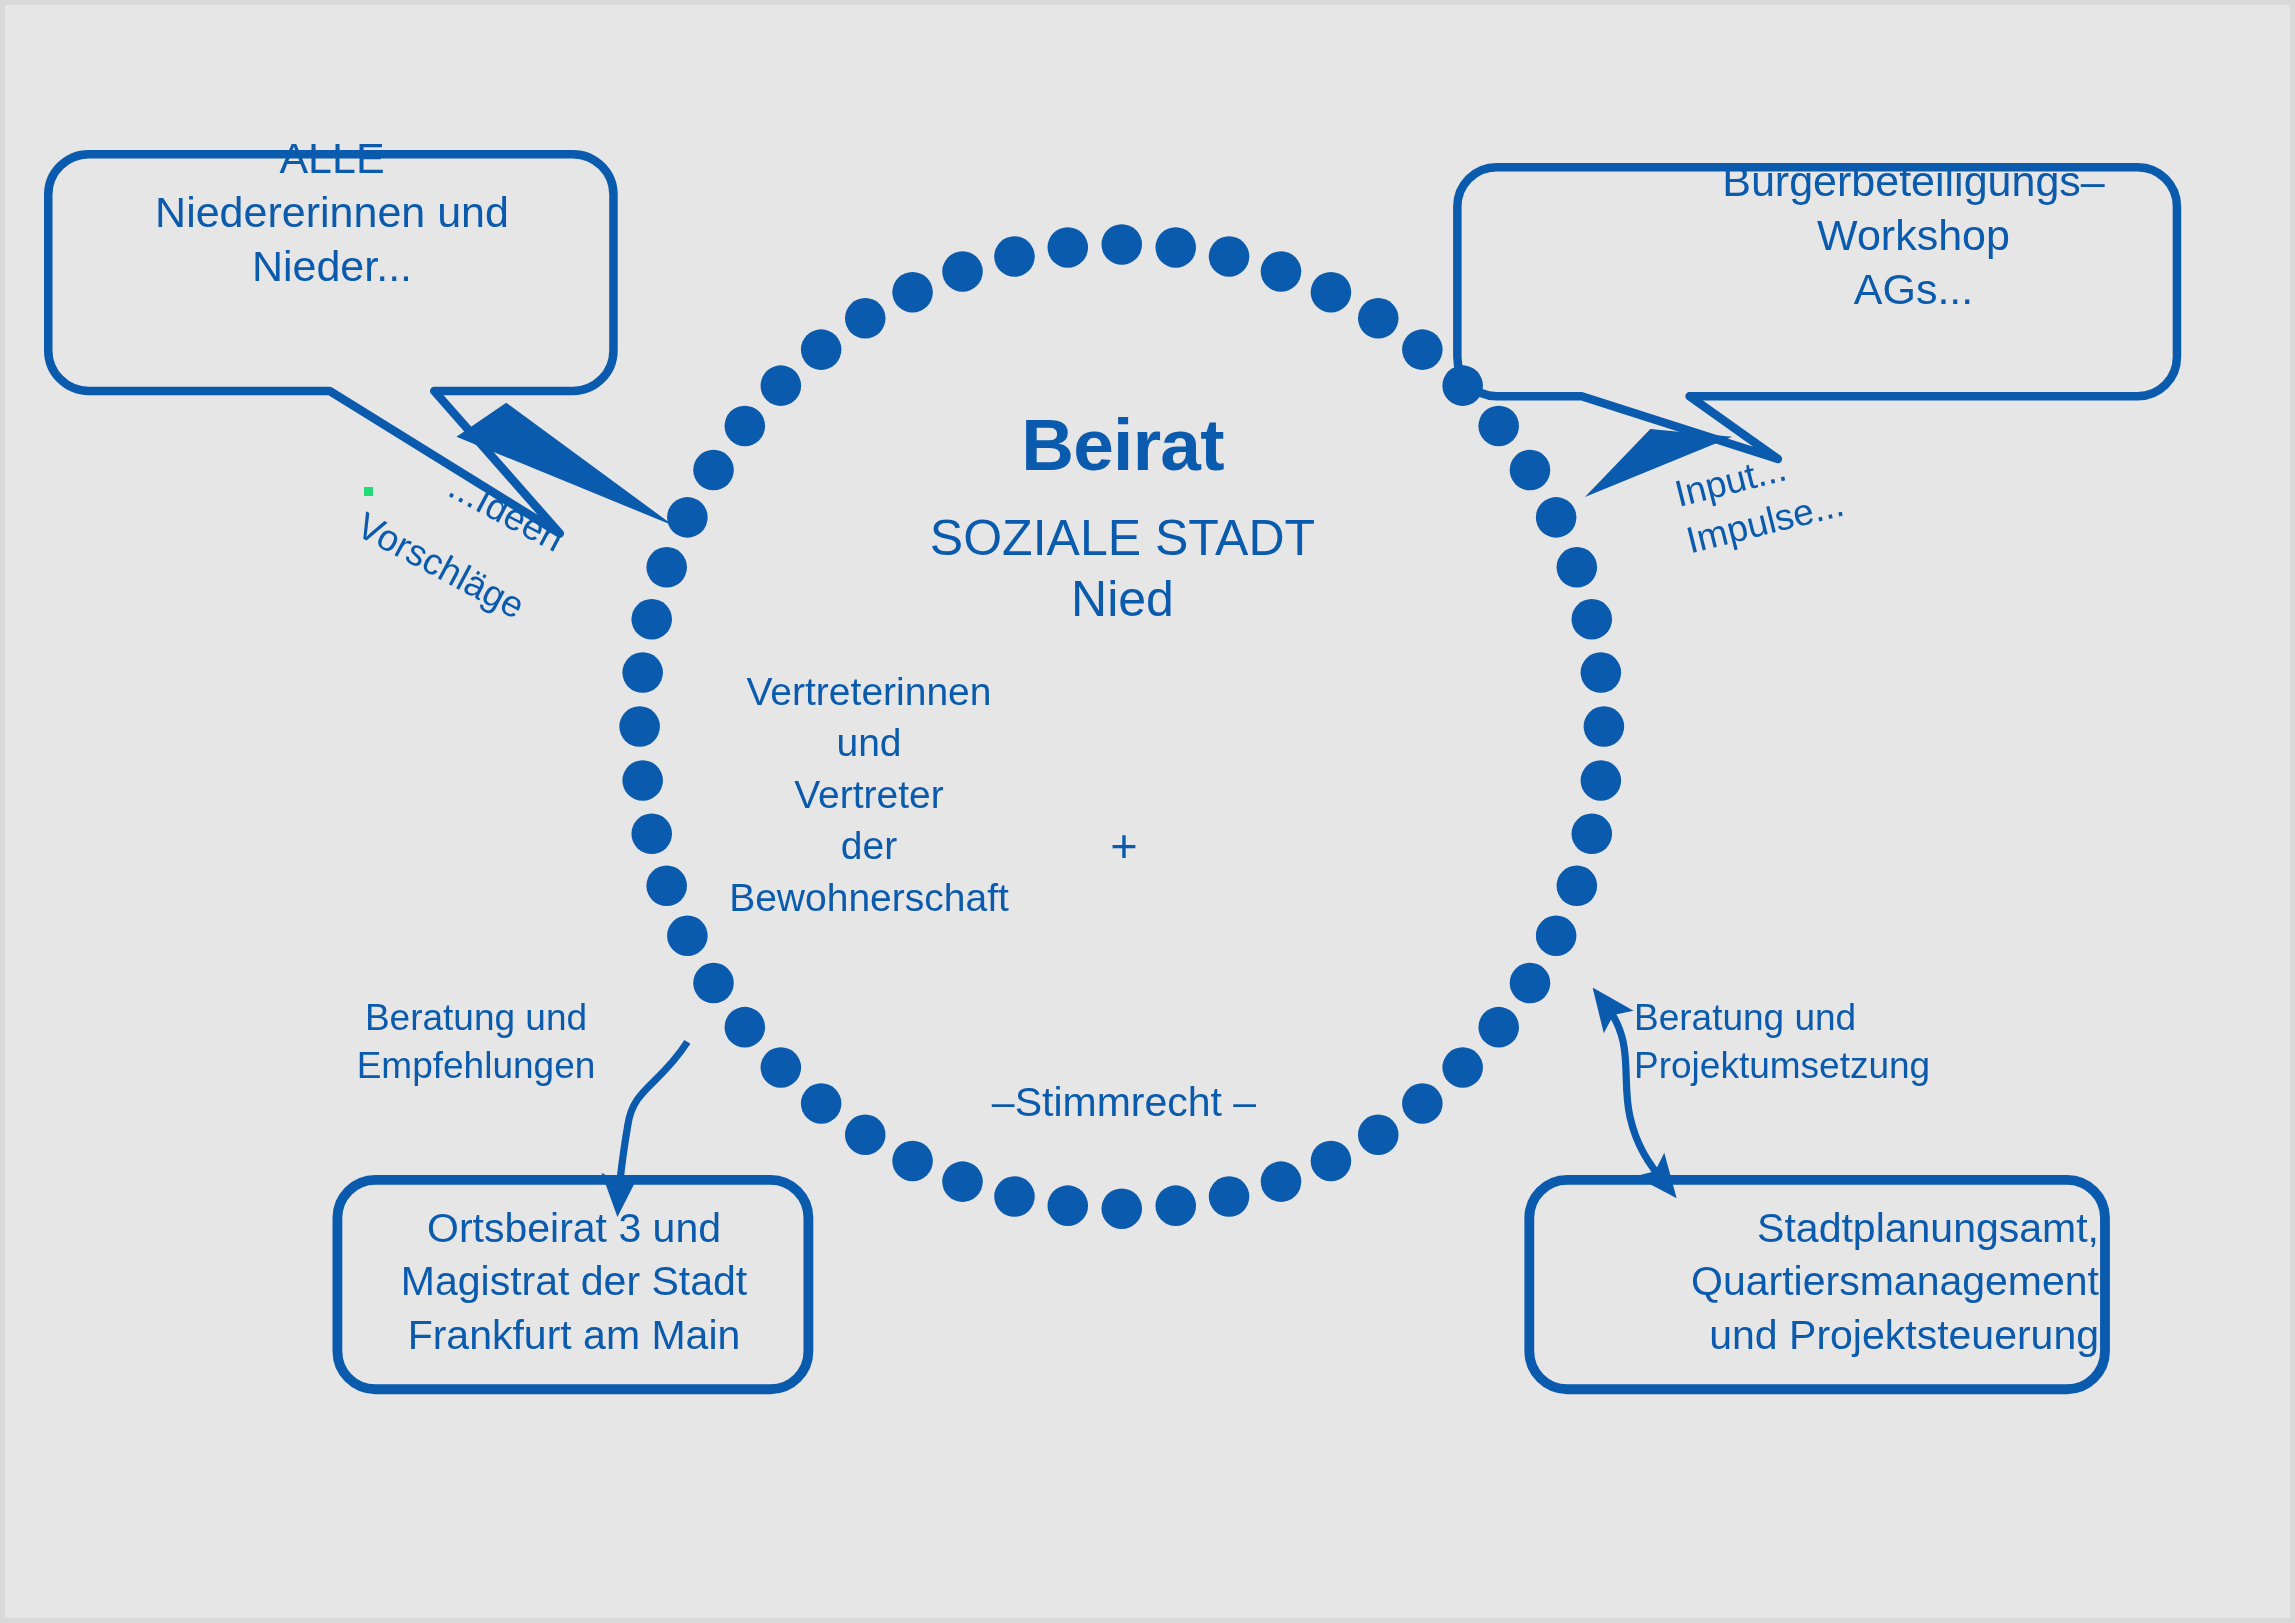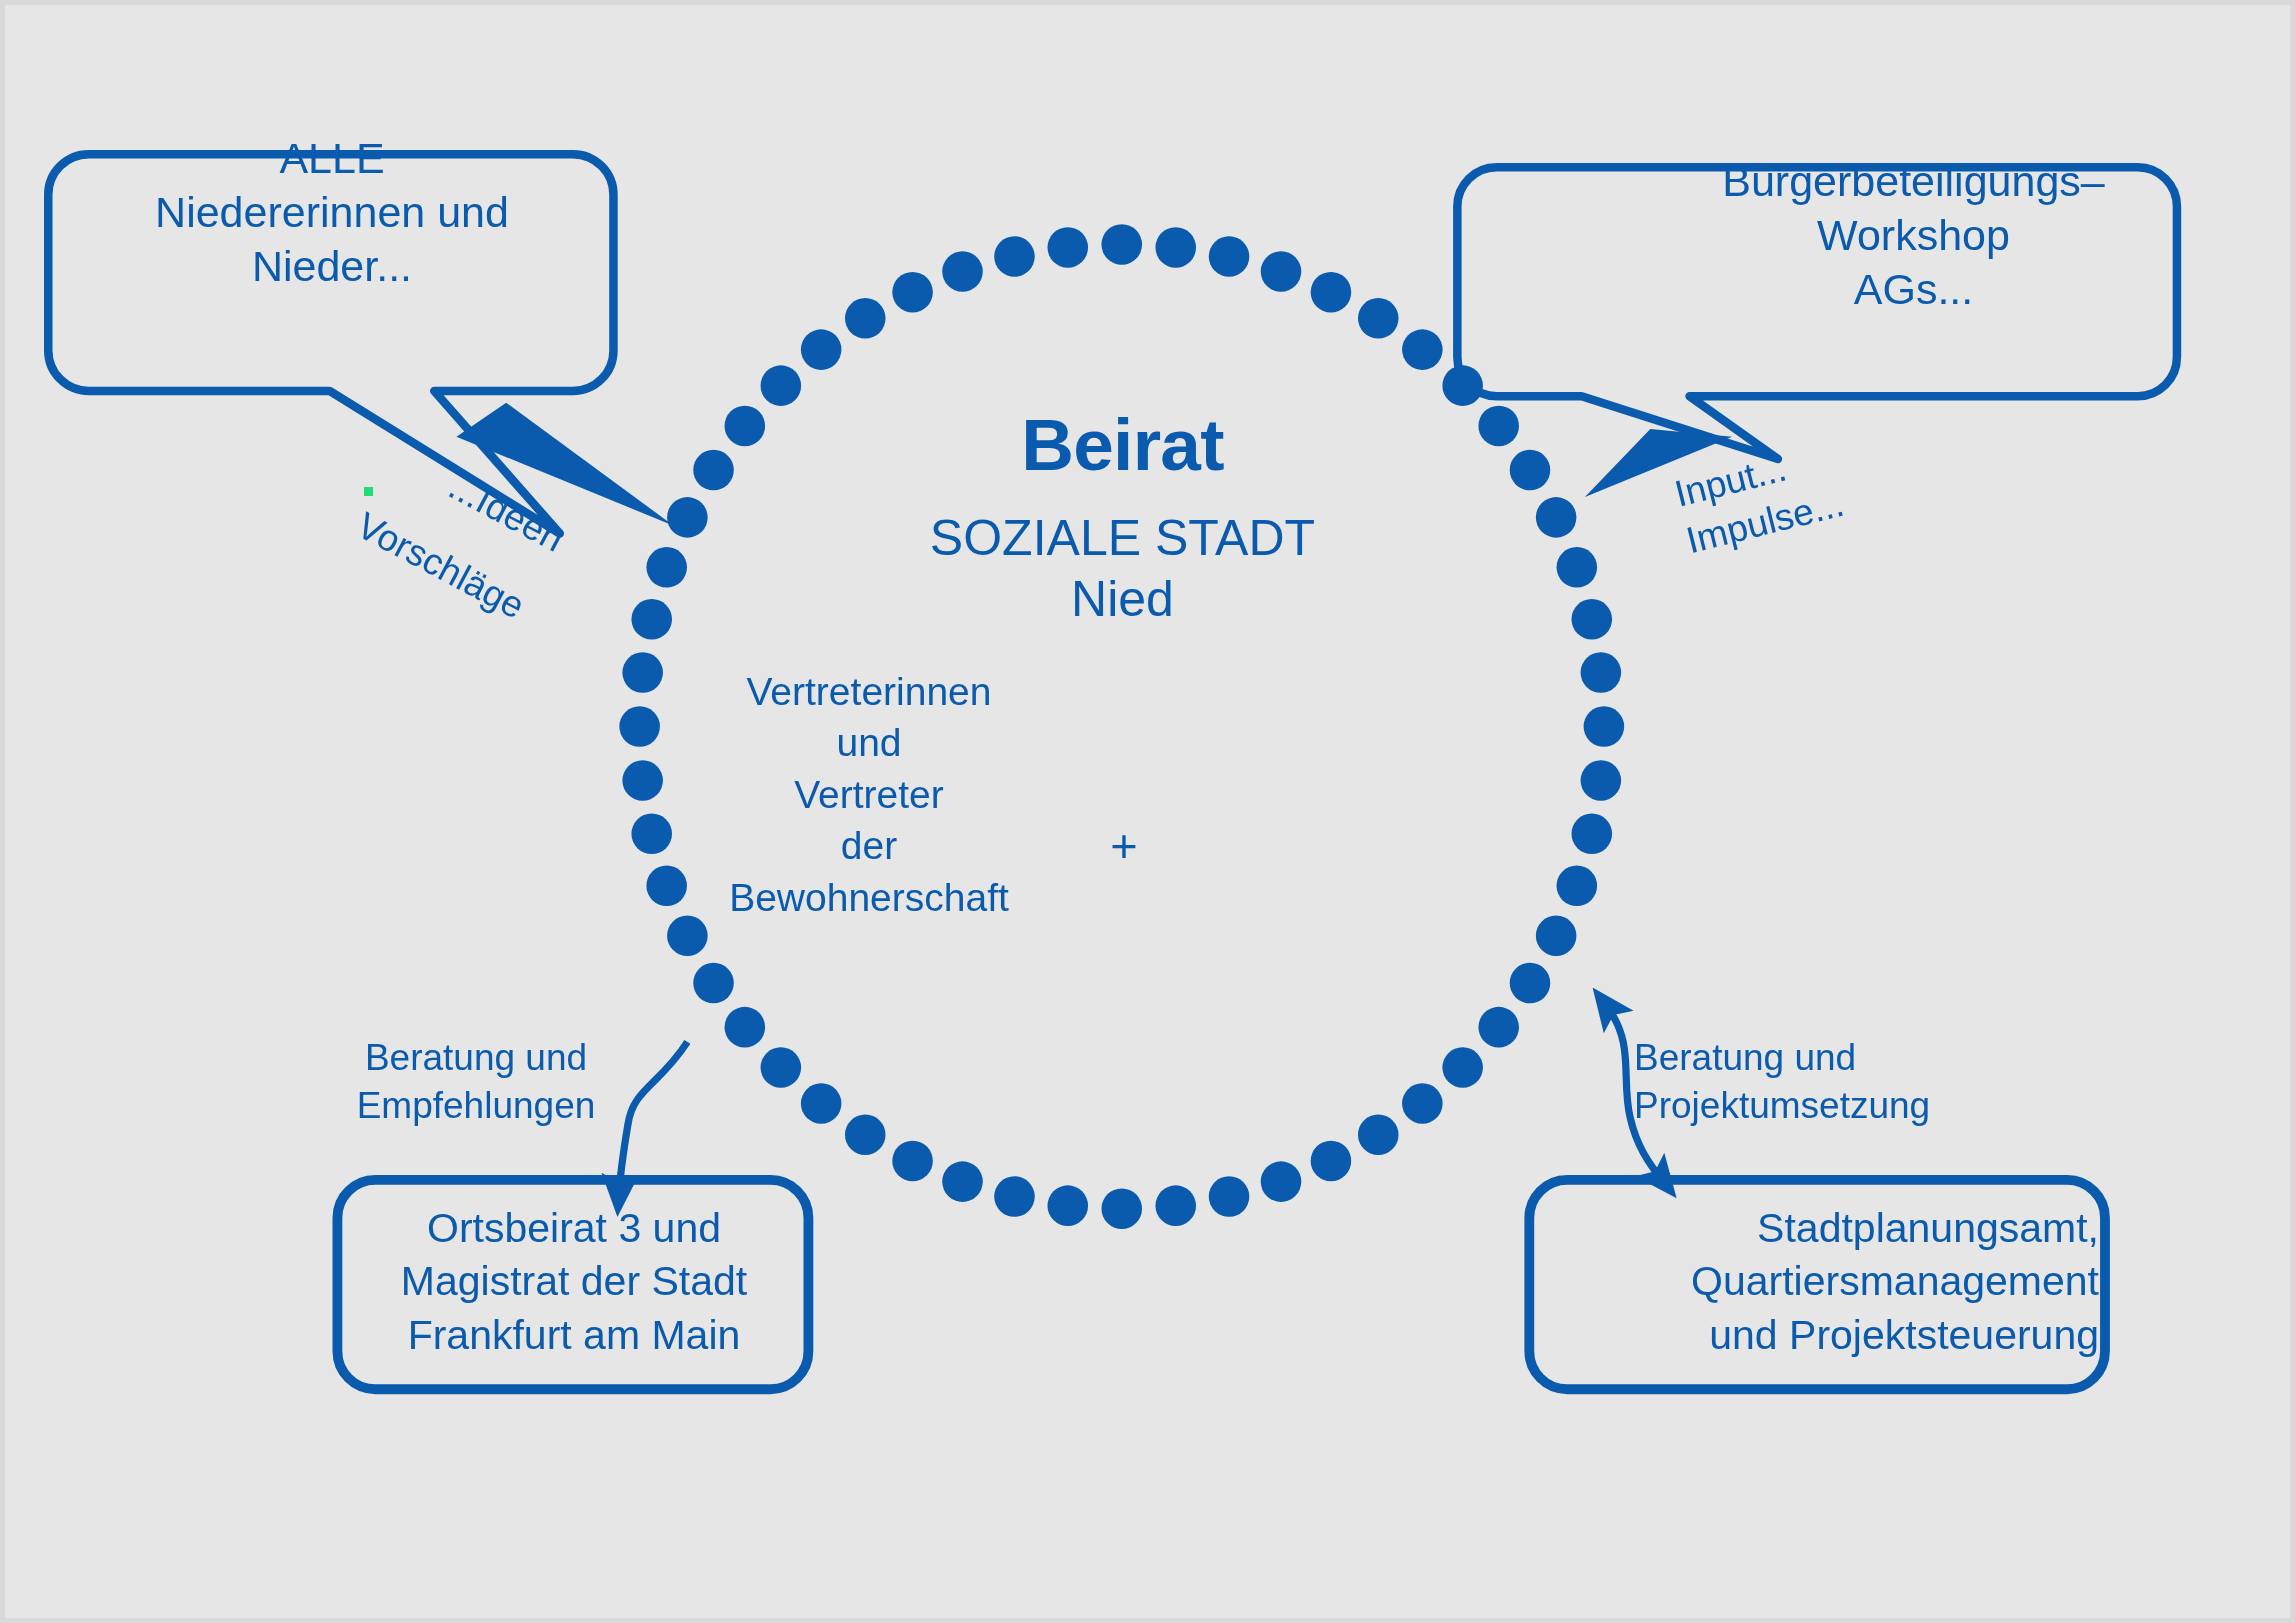--- a/index.html
+++ b/index.html
@@ -105,21 +105,20 @@
   }
 
   
   .arrow-label {
     position: absolute;
     font-size: 37px;
     line-height: 1.3;
     text-align: center;
     color: #0a5aad;
     white-space: pre-line;
-    margin-top: 40px;
   }
   #label-beratung-left  { left: 327px;  top: 989px; width: 288px; }
   #label-beratung-right { left: 1629px; top: 989px; width: 340px; text-align: left; }
 
   
   .box-text {
     position: absolute;
     font-size: 41px;
     line-height: 1.30;
     text-align: center;
@@ -260,20 +259,21 @@
 
   <div class="col-text" id="col-left">Vertreterinnen
 und
 Vertreter
 der
 Bewohnerschaft</div>
 
   <div class="txt" id="plus-sign">+</div>
 
 
+  <div class="txt" id="stimmrecht">–Stimmrecht  –</div>
 
   <div class="arrow-label" id="label-beratung-left">Beratung und
 Empfehlungen</div>
 
   <div class="arrow-label" id="label-beratung-right">Beratung und
 Projektumsetzung</div>
 
   <div class="box-text" id="box-left-text">Ortsbeirat 3 und
 Magistrat der Stadt
 Frankfurt am Main</div>

